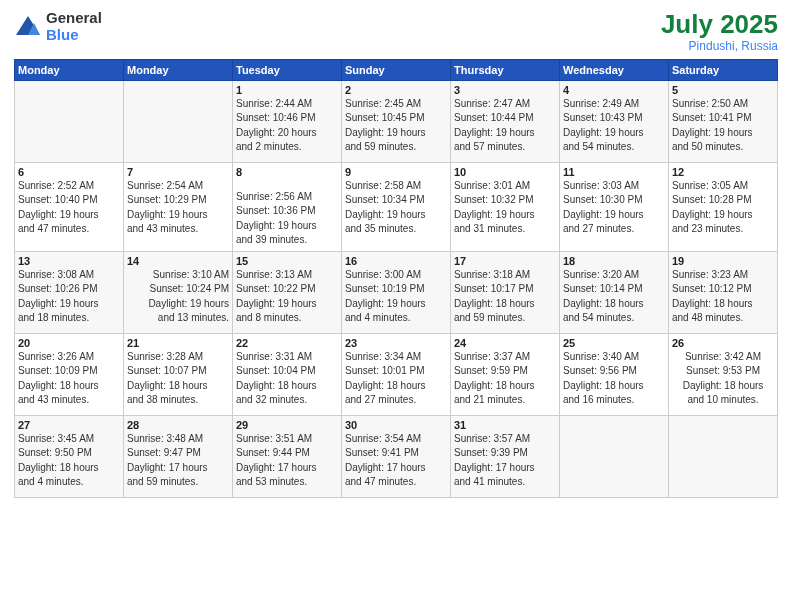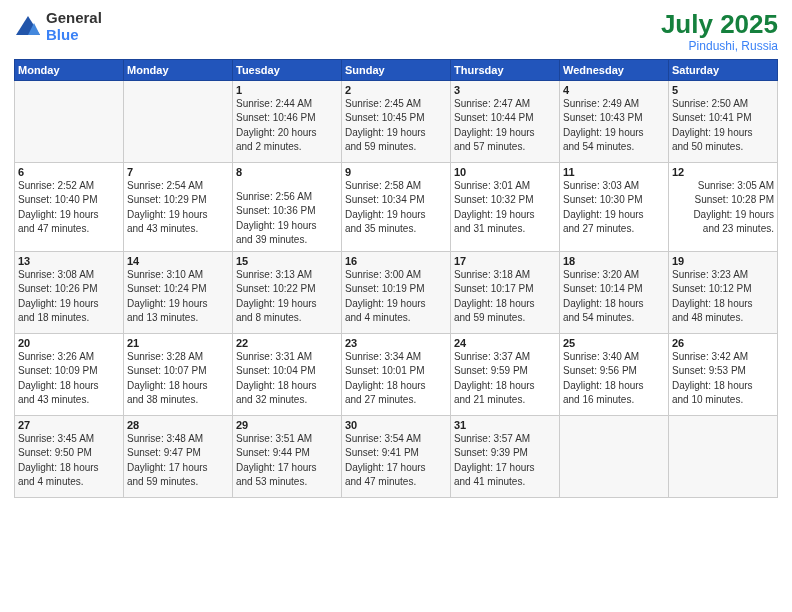--- a/index.html
+++ b/index.html
@@ -213,37 +213,37 @@
           </td>
           <td>
             <span class="day-num">11</span>
             <div class="day-info" style="white-space: pre-line;">Sunrise: 3:03 AM
 Sunset: 10:30 PM
 Daylight: 19 hours
 and 27 minutes.</div>
           </td>
           <td>
             <span class="day-num">12</span>
-            <div class="day-info" style="white-space: pre-line; text-align: right;">Sunrise: 3:05 AM
+            <div class="day-info" style="white-space: pre-line;">Sunrise: 3:05 AM
 Sunset: 10:28 PM
 Daylight: 19 hours
 and 23 minutes.</div>
           </td>
         </tr>
         <tr>
           <td>
             <span class="day-num">13</span>
             <div class="day-info" style="white-space: pre-line;">Sunrise: 3:08 AM
 Sunset: 10:26 PM
 Daylight: 19 hours
 and 18 minutes.</div>
           </td>
           <td>
             <span class="day-num">14</span>
-            <div class="day-info" style="white-space: pre-line;">Sunrise: 3:10 AM
+            <div class="day-info" style="white-space: pre-line; text-align: right;">Sunrise: 3:10 AM
 Sunset: 10:24 PM
 Daylight: 19 hours
 and 13 minutes.</div>
           </td>
           <td>
             <span class="day-num">15</span>
             <div class="day-info" style="white-space: pre-line;">Sunrise: 3:13 AM
 Sunset: 10:22 PM
 Daylight: 19 hours
 and 8 minutes.</div>
@@ -315,21 +315,21 @@
           </td>
           <td>
             <span class="day-num">25</span>
             <div class="day-info" style="white-space: pre-line;">Sunrise: 3:40 AM
 Sunset: 9:56 PM
 Daylight: 18 hours
 and 16 minutes.</div>
           </td>
           <td>
             <span class="day-num">26</span>
-            <div class="day-info" style="white-space: pre-line;">Sunrise: 3:42 AM
+            <div class="day-info" style="white-space: pre-line; text-align: center;">Sunrise: 3:42 AM
 Sunset: 9:53 PM
 Daylight: 18 hours
 and 10 minutes.</div>
           </td>
         </tr>
         <tr>
           <td>
             <span class="day-num">27</span>
             <div class="day-info" style="white-space: pre-line;">Sunrise: 3:45 AM
 Sunset: 9:50 PM

